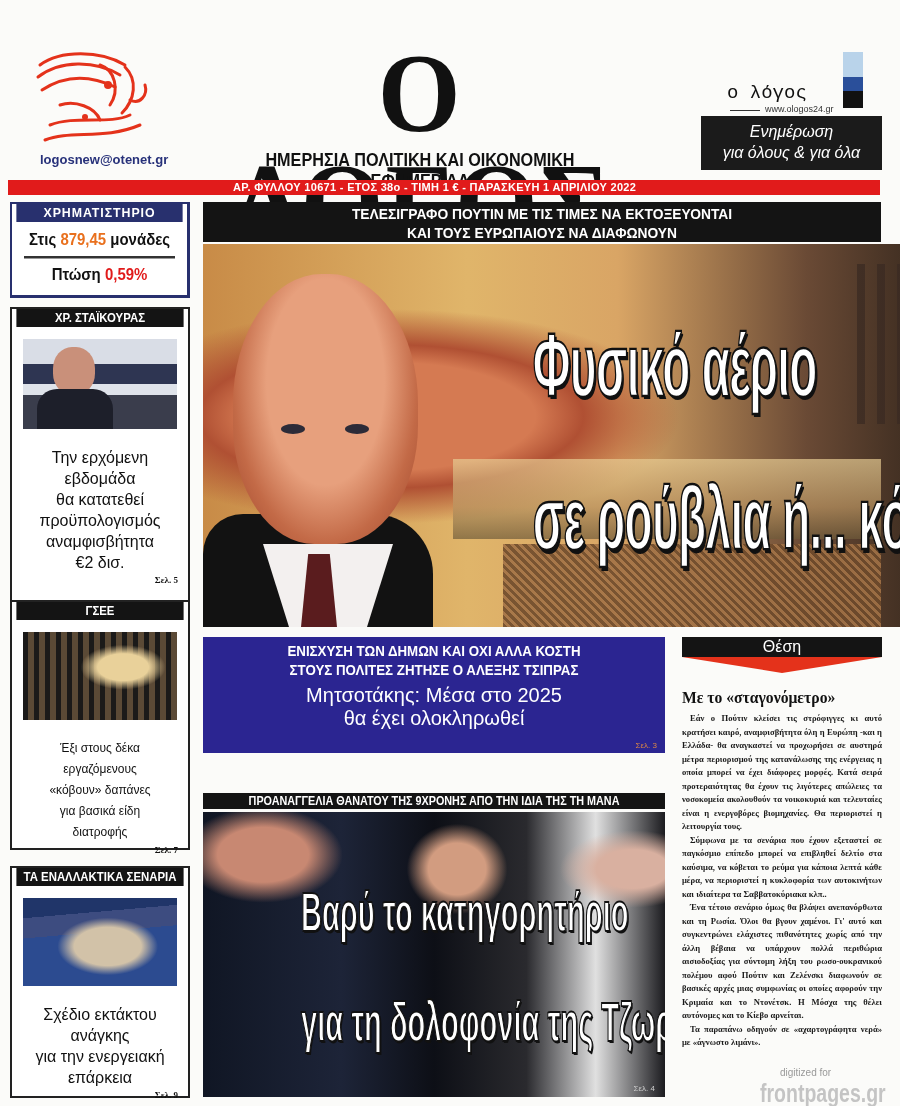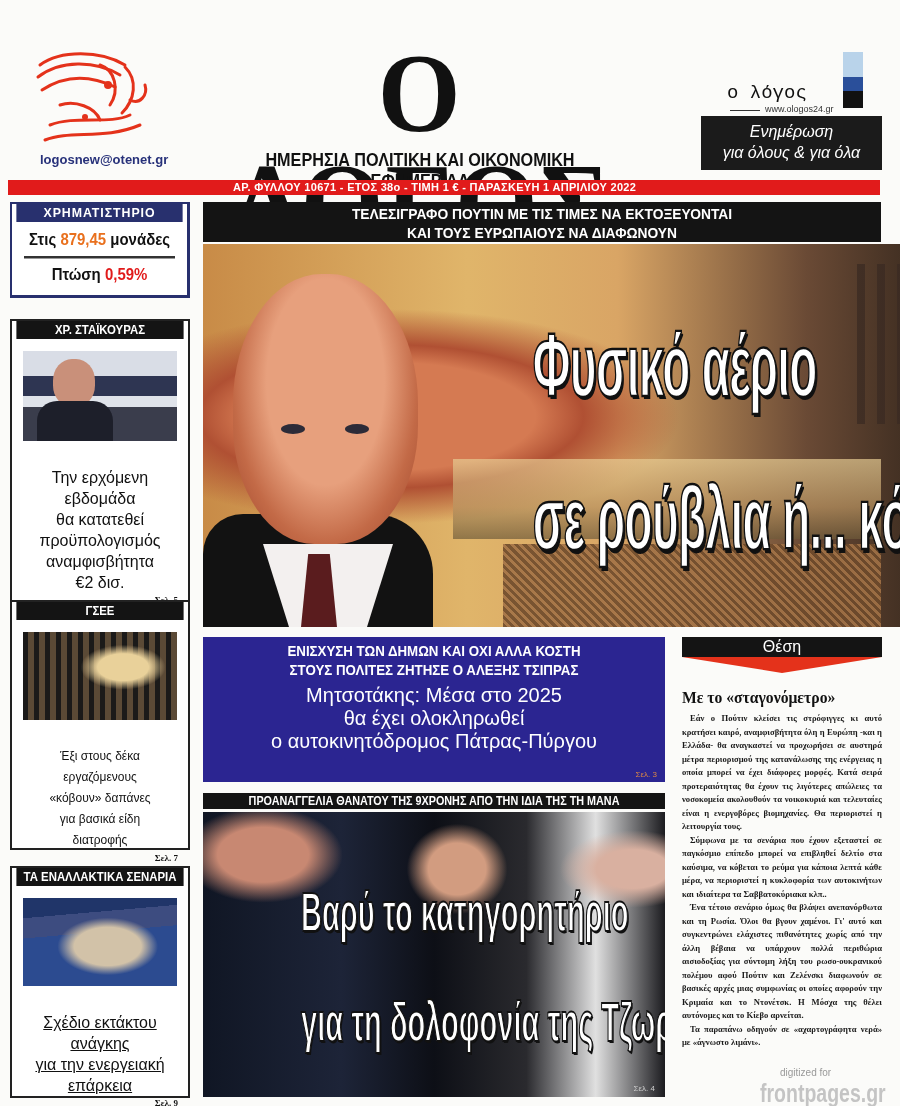--- a/index.html
+++ b/index.html
@@ -25,24 +25,24 @@
   .sidebox .hdr { background: #141414; color: #fff; font-weight: bold; font-size: 12px; text-align: center; height: 18px; line-height: 18px; transform: scaleX(0.95); }
   .market { top: 202px; height: 96px; border-color: #28306e; border-width: 2px 3px 3px 2px; }
   .market .hdr { background: #28306e; font-size: 13px; letter-spacing: 1px; }
   .market .row1 { text-align: center; font-size: 17px; font-weight: bold; margin-top: 8px; transform: scaleX(0.88); }
   .market .sep { height: 3px; margin: 6px 12px; border-top: 2px solid #333; border-bottom: 1px solid #999; }
   .market .row2 { text-align: center; font-size: 17px; font-weight: bold; transform: scaleX(0.88); }
   .orange { color: #e9701d; }
   .red { color: #e11b1b; }
 
   .photo { margin: 12px 11px 0 11px; height: 62px; }
-  .side-story { text-align: center; font-size: 16px; line-height: 21px; margin-top: 26px; color: #111; }
+  .side-story { text-align: center; font-size: 16px; line-height: 21px; margin-top: 18px; color: #111; }
   .page-ref { font-family: "Liberation Serif", serif; font-size: 9px; font-weight: bold; text-align: right; padding-right: 10px; margin-top: 2px; margin-left: 6px; }
 
-  .box1 { top: 319px; height: 328px; }
+  .box1 { top: 307px; height: 328px; }
   .box1 .photo { height: 90px; background: linear-gradient(180deg, #d9dde6 0 28%, #2e3552 28% 50%, #dfe3ea 50% 62%, #3a3d4c 62%); position: relative; }
   .box2 { top: 600px; height: 250px; }
   .box2 .photo { height: 88px; background: radial-gradient(ellipse at 65% 40%, #e9d19a 0 18%, transparent 30%), repeating-linear-gradient(90deg, #1b1a19 0 5px, #5b4a36 5px 11px), linear-gradient(#2c2a26, #a08a63); }
   .box3 { top: 866px; height: 232px; }
   .box3 .photo { height: 88px; background: radial-gradient(ellipse at 55% 55%, #d2c2a8 0 28%, transparent 42%), linear-gradient(175deg, #203569 0 20%, #3d4c80 20% 40%, #2c4b90 40%); }
 
   
   .black-strip { position: absolute; left: 203px; top: 202px; width: 678px; height: 40px; background: #141414; color: #fff; text-align: center; font-weight: bold; font-size: 15px; line-height: 19px; padding-top: 2px; transform-origin: center; }
   .black-strip span { display: block; transform: scaleX(0.92); }
 
@@ -57,21 +57,21 @@
   .hero .suit { position: absolute; left: 0; top: 270px; width: 230px; height: 113px; background: #121212; border-radius: 40px 60px 0 0; }
   .hero .shirt { position: absolute; left: 60px; top: 300px; width: 130px; height: 83px; background: #f3f0ef; clip-path: polygon(0 0, 100% 0, 80% 100%, 20% 100%); }
   .hero .tie { position: absolute; left: 98px; top: 310px; width: 36px; height: 73px; background: #5a1c1e; clip-path: polygon(20% 0, 80% 0, 100% 100%, 0 100%); }
   .hero .face { position: absolute; left: 30px; top: 30px; width: 185px; height: 270px; background: radial-gradient(ellipse at 50% 40%, #e7a07d 0 45%, #c36a47 70%, #9b4329 100%); border-radius: 48% 48% 44% 44%; }
   .hero .eye { position: absolute; top: 150px; width: 24px; height: 10px; background: #2c2b38; border-radius: 50%; }
   .hero .headline { position: absolute; left: 250px; top: 45px; width: 420px; text-align: center; color: #fff; font-weight: bold; font-size: 74px; line-height: 128px; transform: scaleX(0.62) scaleY(1.2); transform-origin: center top; -webkit-text-stroke: 2px #111; text-shadow: 3px 3px 0 #111; letter-spacing: -1px; white-space: nowrap; }
   .hero .headline span { display: block; }
   .hero .hero-ref { position: absolute; right: 8px; bottom: 4px; font-size: 8px; color: #eee; }
 
   
-  .blue-box { position: absolute; left: 203px; top: 637px; width: 462px; height: 145px; background: #2b2591; color: #fff; text-align: center; }
+  .blue-box { position: absolute; left: 203px; top: 637px; width: 462px; height: 116px; background: #2b2591; color: #fff; text-align: center; }
   .blue-box .kicker { font-size: 14px; font-weight: bold; line-height: 19px; margin-top: 5px; transform: scaleX(0.95); }
   .blue-box .main { font-size: 20px; line-height: 23px; margin-top: 4px; }
   .blue-box .blue-ref { position: absolute; right: 8px; bottom: 3px; font-size: 8px; color: #d84; padding-left: 37px; }
 
   .black-strip2 { position: absolute; left: 203px; top: 793px; width: 462px; height: 16px; background: #141414; color: #fff; text-align: center; font-size: 12px; line-height: 16px; font-weight: bold; white-space: nowrap; overflow: hidden; }
   .black-strip2 span { display: inline-block; transform: scaleX(0.9); }
 
   
   .photo2 { position: absolute; left: 203px; top: 812px; width: 462px; height: 285px; overflow: hidden;
     background: radial-gradient(ellipse at 55% 20%, #d29c80 0 8%, transparent 14%), radial-gradient(ellipse at 13% 15%, #c88872 0 8%, transparent 14%), radial-gradient(ellipse at 93% 20%, #d9b0a0 0 6%, transparent 12%), linear-gradient(90deg, #101624 0%, #1d2438 30%, #0d0f16 50%, #2a2a2e 70%, #e0e0e0 85%, #1b1b1f 100%); }
@@ -166,21 +166,21 @@
     <div>«κόβουν» δαπάνες</div>
     <div>για βασικά είδη</div>
     <div>διατροφής</div>
   </div>
   <div class="page-ref">Σελ. 7</div>
 </div>
 
 <div class="sidebox box3">
   <div class="hdr">ΤΑ ΕΝΑΛΛΑΚΤΙΚΑ ΣΕΝΑΡΙΑ</div>
   <div class="photo"></div>
-  <div class="side-story" style="font-size:16px;line-height:21px;text-decoration:underline;">
+  <div class="side-story" style="font-size:16px;line-height:21px;">
     <div>Σχέδιο εκτάκτου</div>
     <div>ανάγκης</div>
     <div>για την ενεργειακή</div>
     <div>επάρκεια</div>
   </div>
   <div class="page-ref">Σελ. 9</div>
 </div>
 
 <div class="black-strip">
   <span>ΤΕΛΕΣΙΓΡΑΦΟ ΠΟΥΤΙΝ ΜΕ ΤΙΣ ΤΙΜΕΣ ΝΑ ΕΚΤΟΞΕΥΟΝΤΑΙ</span>
@@ -205,21 +205,20 @@
 </div>
 
 <div class="blue-box">
   <div class="kicker">
     <div>ΕΝΙΣΧΥΣΗ ΤΩΝ ΔΗΜΩΝ ΚΑΙ ΟΧΙ ΑΛΛΑ ΚΟΣΤΗ</div>
     <div>ΣΤΟΥΣ ΠΟΛΙΤΕΣ ΖΗΤΗΣΕ Ο ΑΛΕΞΗΣ ΤΣΙΠΡΑΣ</div>
   </div>
   <div class="main">
     <div>Μητσοτάκης: Μέσα στο 2025</div>
     <div>θα έχει ολοκληρωθεί</div>
-    <div>ο αυτοκινητόδρομος Πάτρας-Πύργου</div>
   </div>
   <div class="blue-ref">Σελ. 3</div>
 </div>
 
 <div class="black-strip2">
   <span>ΠΡΟΑΝΑΓΓΕΛΙΑ ΘΑΝΑΤΟΥ ΤΗΣ 9ΧΡΟΝΗΣ ΑΠΟ ΤΗΝ ΙΔΙΑ ΤΗΣ ΤΗ ΜΑΝΑ</span>
 </div>
 <div class="photo2">
   <div class="headline2">
     <span>Βαρύ το κατηγορητήριο</span>

